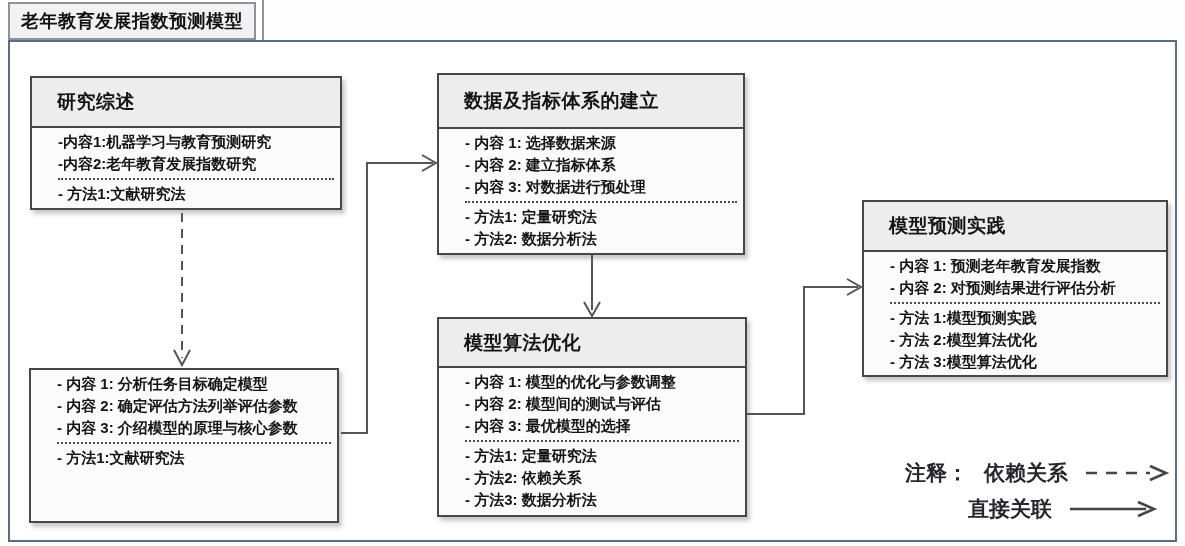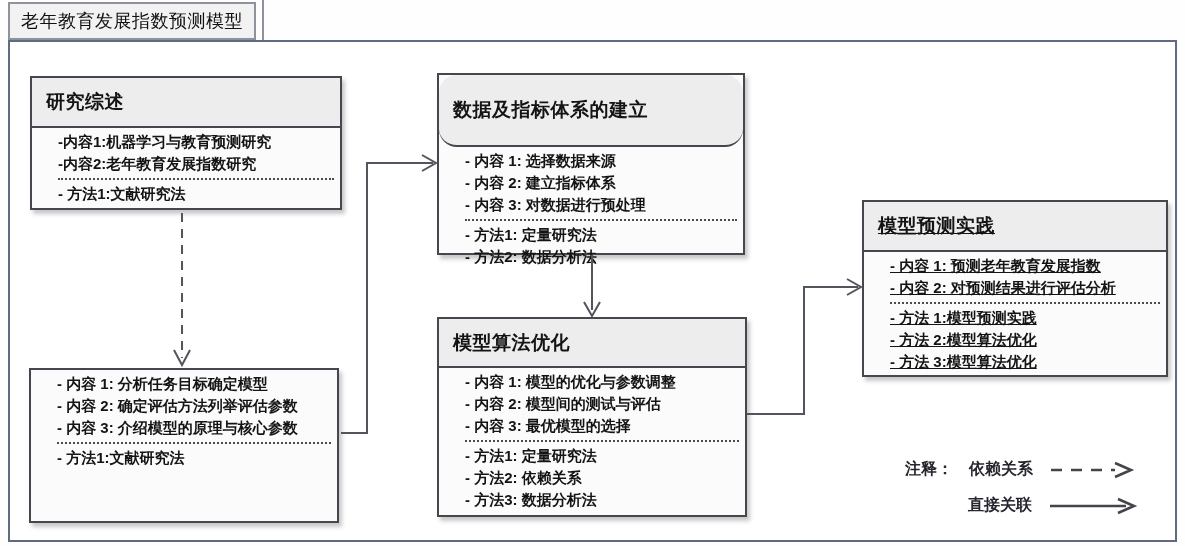--- a/index.html
+++ b/index.html
@@ -4,41 +4,41 @@
 <style>
   * { margin:0; padding:0; box-sizing:border-box; }
   body { background:#ffffff; font-family:"Liberation Sans","DejaVu Sans",sans-serif; }
   .canvas { position:relative; width:1185px; height:546px; background:#fefefe; overflow:hidden; color:#141414; }
 
   .frame { position:absolute; left:8px; top:40px; width:1169px; height:502px;
            border:2px solid #5d6b83; background:#ffffff; }
 
   .tab { position:absolute; left:8px; top:2px; width:248px; height:38px; z-index:4;
          border:2px solid #8d929b; background:#f2f2f2; display:flex; align-items:center;
-         padding-left:11px; font-weight:normal; font-size:18px; letter-spacing:0.5px; color:#111; }
+         padding-left:11px; font-weight:bold; font-size:18px; letter-spacing:0.5px; color:#111; }
   .tab-edge { position:absolute; left:262px; top:0px; width:2px; height:40px; background:#8d929b; z-index:4; }
 
   .node { position:absolute; border:2px solid #46464e; background:#fbfbfb; z-index:2;
           box-shadow:3px 4px 4px rgba(110,110,110,0.38); }
   .node-header { background:#ededed; border-bottom:2px solid #46464e; display:flex; align-items:center;
-                 padding-left:14px; font-weight:bold; font-size:19px; letter-spacing:0.5px; white-space:nowrap; }
+                 padding-left:25px; font-weight:bold; font-size:19px; letter-spacing:0.5px; white-space:nowrap; }
   .node-body { padding:3px 6px 2px 26px; font-weight:bold; font-size:15px; }
   .line { line-height:22px; white-space:nowrap; }
   .sep { border-top:2px dotted #4a4a4a; margin:3px 0; height:0; }
 
   .b1 { left:30px;  top:76px;  width:312px; height:134px; }  .b1 .node-header { height:50px; }
-  .b2 { left:437px; top:73px;  width:308px; height:182px; }  .b2 .node-header { height:72px;border-radius:18px; }
-  .b3 { left:862px; top:200px; width:306px; height:177px;text-decoration:underline; }  .b3 .node-header { height:50px; }
+  .b2 { left:437px; top:73px;  width:308px; height:182px; }  .b2 .node-header { height:54px; }
+  .b3 { left:862px; top:200px; width:306px; height:177px; }  .b3 .node-header { height:50px; }
   .b4 { left:29px;  top:368px; width:310px; height:155px; }  .b4 .node-header { height:52px; }
   .b5 { left:437px; top:317px; width:310px; height:200px; }  .b5 .node-header { height:49px; }
 
   .connectors { position:absolute; left:0; top:0; width:1185px; height:546px; z-index:3; pointer-events:none; }
 
   .legend-row { position:absolute; display:flex; align-items:center; gap:16px;
-                font-weight:bold; font-size:16px; color:#26262e; z-index:3; white-space:nowrap; }
+                font-weight:bold; font-size:21px; color:#26262e; z-index:3; white-space:nowrap; }
   .legend-row-1 { left:905px; top:459px; }
   .legend-row-2 { left:968px; top:495px; }
   .legend-arrow { display:block; }
 </style>
 </head>
 <body>
 
 <div class="canvas">
 
   <div class="frame"></div>

